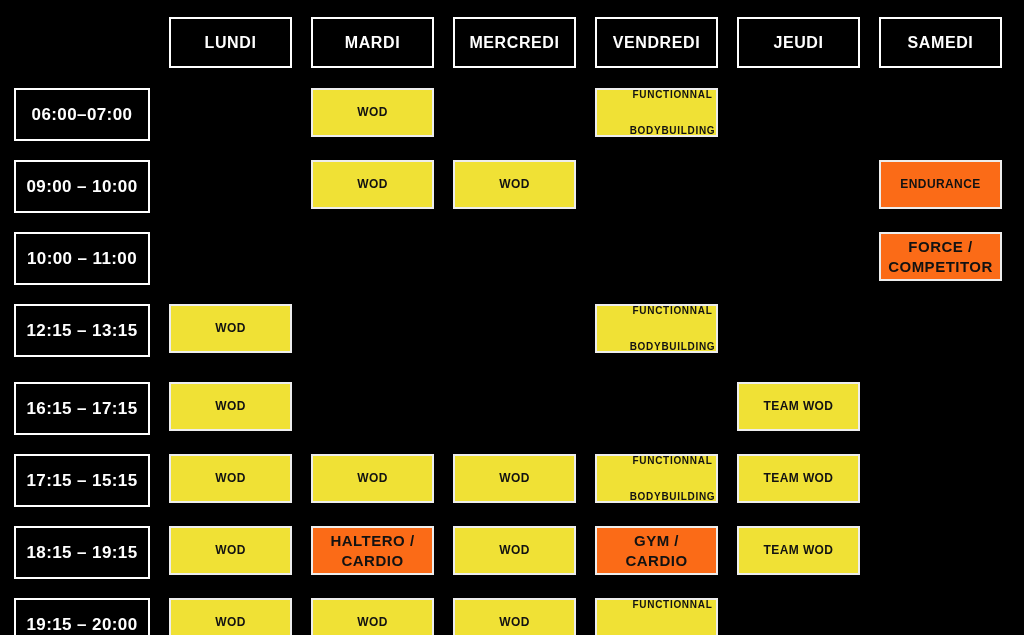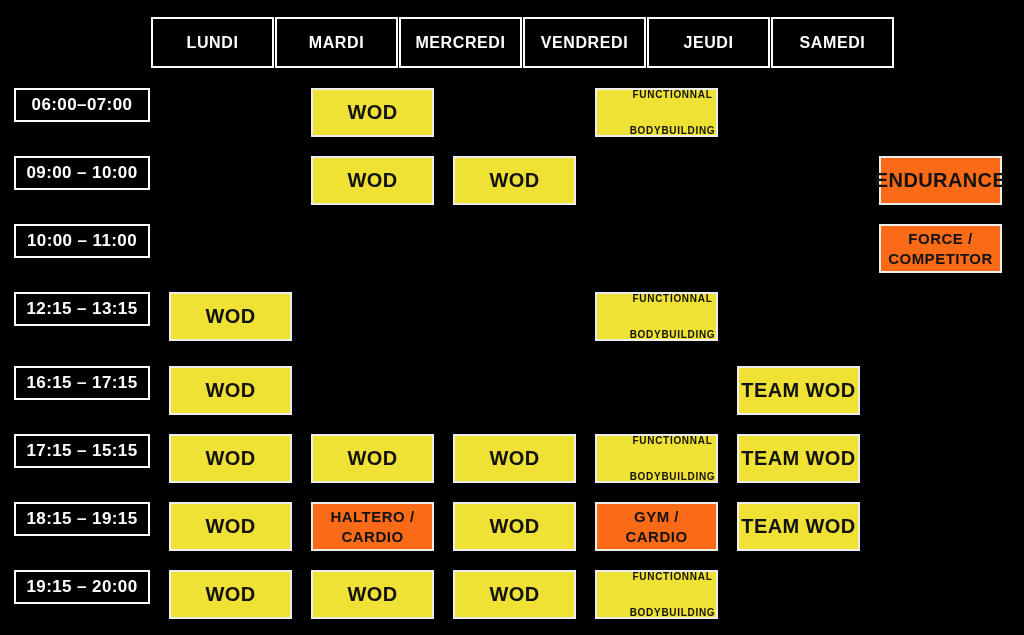--- a/index.html
+++ b/index.html
@@ -8,49 +8,49 @@
     background: var(--background, #000);
     overflow: hidden;
   }
   .board {
     position: relative;
     width: 1024px; height: 635px;
     padding: 17px 0 0 14px;
     font-family: "Liberation Sans", "DejaVu Sans", sans-serif;
     font-weight: 700;
   }
-  .header-row { display: flex; column-gap: 1px; }
+  .header-row { display: flex; column-gap: 19px; }
   .spacer { width: 136px; height: 51px; }
   .day-box {
     width: 123px; height: 51px;
     border: 2px solid var(--header-border, #fff);
     color: var(--header-text, #fff);
     display: flex; align-items: center; justify-content: center;
     font-size: 16px; letter-spacing: 0.6px;
     background: var(--background, #000);
   }
   .sched-row { display: flex; column-gap: 19px; margin-top: 19px; }
   .sched-row.first { margin-top: 20px; }
   .sched-row.gap-extra { margin-top: 25px; }
   .time-box {
-    width: 136px; height: 34px;
+    width: 136px; height: 53px;
     border: 2px solid var(--header-border, #fff);
     color: var(--header-text, #fff);
     display: flex; align-items: center; justify-content: center;
     font-size: 17px; letter-spacing: 0.4px;
     background: var(--background, #000);
   }
   .slot { width: 123px; height: 49px; }
   .cell {
     width: 100%; height: 100%;
     border: 2px solid var(--cell-border, #ededed);
     display: flex; flex-direction: column;
     align-items: center; justify-content: center;
     color: var(--cell-text, #111);
-    font-size: 20px; letter-spacing: 0.4px; line-height: 1.15;
+    font-size: 12px; letter-spacing: 0.4px; line-height: 1.15;
     text-align: center;
   }
   .cell.yellow { background: var(--yellow, #f0e135); }
   .cell.orange { background: var(--orange, #fb6b17); }
   .cell.small  { font-size: 10px; row-gap: 24px; letter-spacing: 0.7px; padding-left: 32px; }
   .cell.medium { font-size: 15px; row-gap: 2px; letter-spacing: 0.5px; text-align: right; }
 </style>
 </head>
 <body>
 

